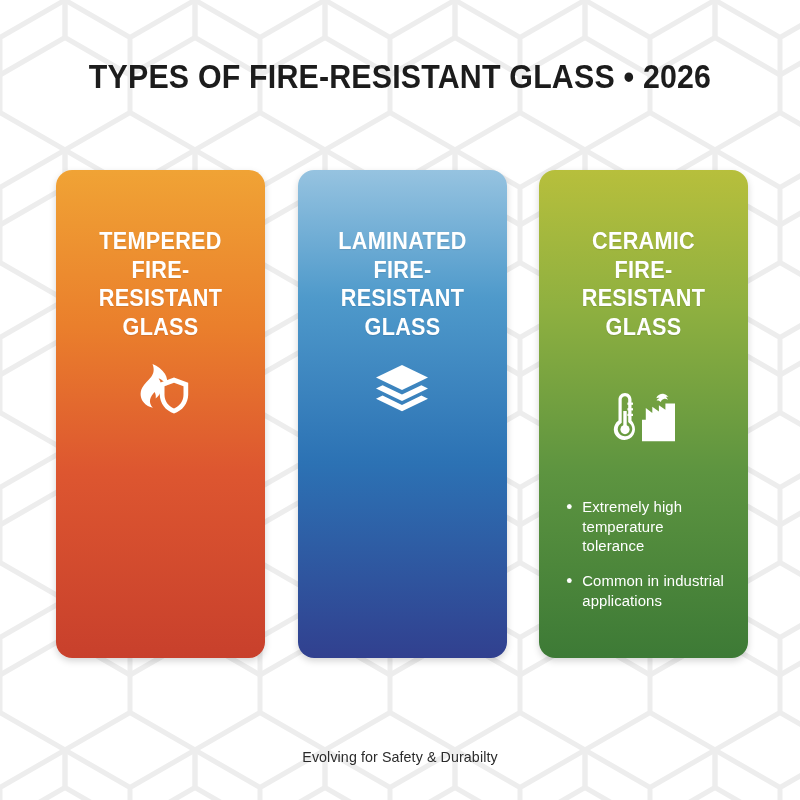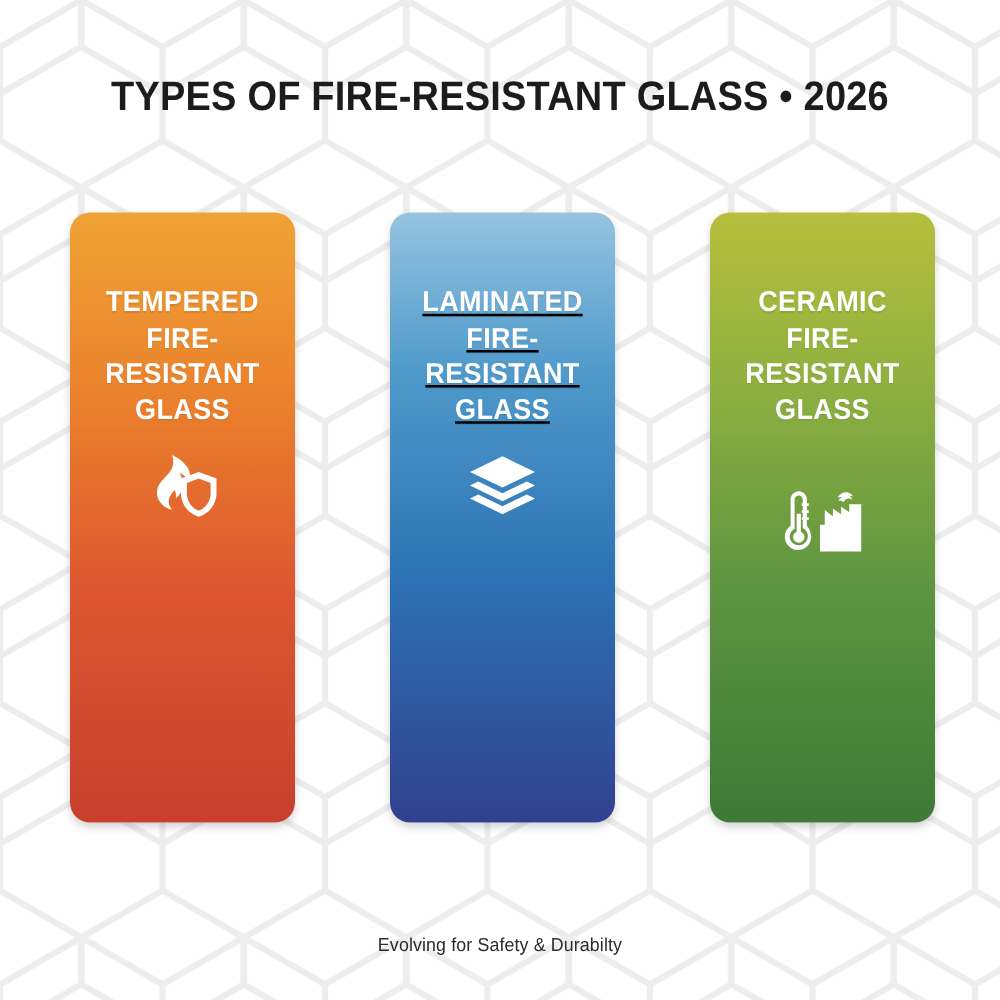--- a/index.html
+++ b/index.html
@@ -49,32 +49,32 @@
     top: 170px;
     left: 56px;
     width: 692px;
     height: 488px;
     display: flex;
     justify-content: space-between;
     z-index: 2;
   }
 
   .card {
-    width: 180px;
+    width: 209px;
     height: 488px;
     border-radius: 16px;
     position: relative;
     box-shadow: 0 3px 7px rgba(0,0,0,0.17);
     padding: 0 16px;
     display: flex;
     flex-direction: column;
   }
 
   .card-orange { background: linear-gradient(180deg, #f0a335 0%, #ea7f2c 32%, #dd5630 62%, #c8402c 100%); }
-  .card-blue   { background: linear-gradient(180deg, #96c3e0 0%, #4f9acb 26%, #2c72b4 60%, #31408f 100%); text-decoration: underline; }
+  .card-blue   { background: linear-gradient(180deg, #96c3e0 0%, #4f9acb 26%, #2c72b4 60%, #31408f 100%); }
   .card-green  { background: linear-gradient(180deg, #b7bf3c 0%, #8fb040 28%, #5d9440 62%, #3d7a36 100%); gap: 28px; }
 
   .card-title {
     margin-top: 57px;
     font-family: "Liberation Sans Narrow", "Liberation Sans", sans-serif;
     font-size: 23px;
     font-weight: bold;
     line-height: 1.24;
     color: #ffffff;
     text-align: center;
@@ -201,17 +201,21 @@
           <rect x="16.4" y="17.2" width="5.6" height="2.2"></rect>
           <rect x="16.4" y="22.8" width="5.6" height="2.2"></rect>
           <circle cx="14" cy="38.6" r="4.6"></circle>
           <rect x="12.3" y="20" width="3.4" height="17"></rect>
 
           <path d="M31 28.8v21.4h33V12.4h-9.6v6.4l-6.5-4.6v6.2l-6.6-4.6v6.2L34.8 17v11.8H31z"></path>
           <path d="M45.6 6.3c1.6-2.6 4.6-3.9 7.4-3.3 2 .4 3.6 1.7 4.6 3.3-.8-.5-1.8-.6-2.7-.3 1 .7 1.6 1.8 1.8 3-1-1-2.5-1.4-3.9-1-1.5.4-2.6 1.6-3 3-1-1.2-2.6-1.8-4.2-1.4.5-1.3 1.6-2.3 2.9-2.7-1-.4-2-.3-2.9.4z"></path>
         </g>
       </svg>
     </div>
+    <ul class="bullets">
+      <li class="bullet">Extremely high temperature tolerance</li>
+      <li class="bullet">Common in industrial applications</li>
+    </ul>
   </div>
 
 </div>
 
 <div id="footer">Evolving for Safety &amp; Durabilty</div>
 
 </body></html>

